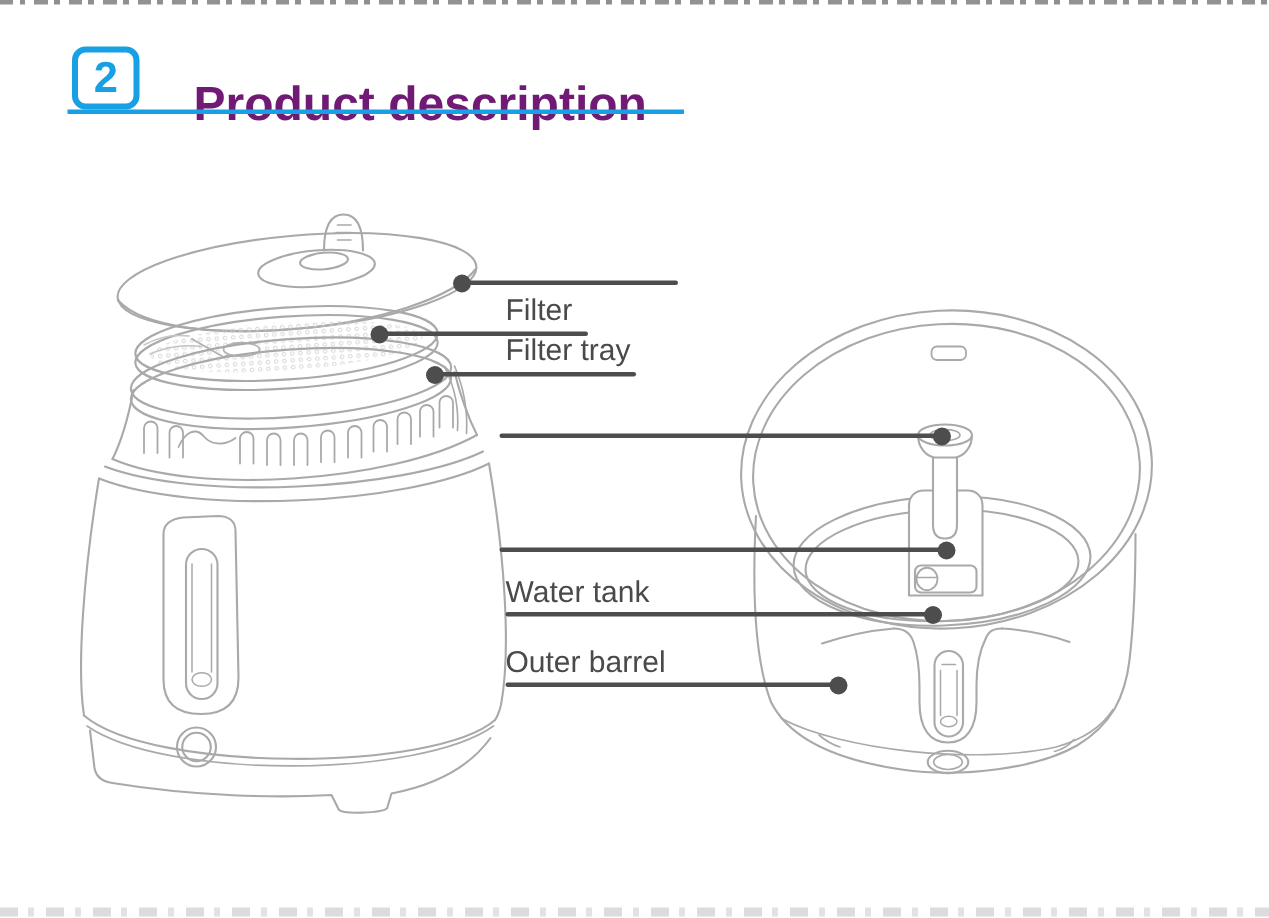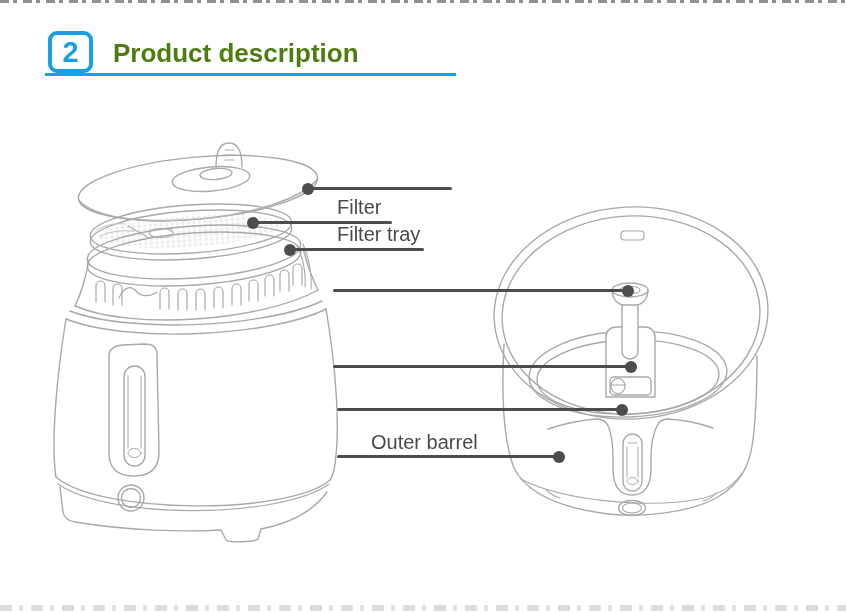--- a/index.html
+++ b/index.html
@@ -22,22 +22,22 @@
   }
   
   .num-box{
     position:absolute;left:48px;top:31px;
     width:37px;height:34px;
     border:4px solid #17a0e3;border-radius:9px;
     display:flex;align-items:center;justify-content:center;
     color:#17a0e3;font-size:29px;font-weight:bold;
   }
   .section-title{
-    position:absolute;left:113px;top:34px;margin:0;
-    color:#4d7c0f;font-size:26px;font-weight:bold;
+    position:absolute;left:113px;top:34px;margin:16px;
+    color:#701a75;font-size:32px;font-weight:bold;
     letter-spacing:0px;line-height:38px;
   }
   .header-rule{
     position:absolute;left:45px;top:73px;
     width:411px;height:3px;background:#17a0e3;
   }
   
   .art{position:absolute;left:0;top:0;width:846px;height:612px;}
   
   .leader{
@@ -189,15 +189,16 @@
   <div class="leader dot-left" style="left:307px;top:187px;width:145px;"></div>
   <div class="leader dot-left" style="left:252px;top:221px;width:140px;"></div>
   <div class="leader dot-left" style="left:289px;top:248px;width:135px;"></div>
   <div class="leader dot-right" style="left:333px;top:289px;width:296px;"></div>
   <div class="leader dot-right" style="left:333px;top:365px;width:299px;"></div>
   <div class="leader dot-right" style="left:337px;top:408px;width:286px;"></div>
   <div class="leader dot-right" style="left:337px;top:455px;width:223px;"></div>
 
   <div class="callout" style="top:195px;text-align:center;">Filter</div>
   <div class="callout" style="top:222px;">Filter tray</div>
-  <div class="callout" style="top:430px;padding-left:34px;">Outer barrel</div>
+  <div class="callout" style="top:383px;">Water tank</div>
+  <div class="callout" style="top:430px;">Outer barrel</div>
 
 </div>
 
 </body></html>

